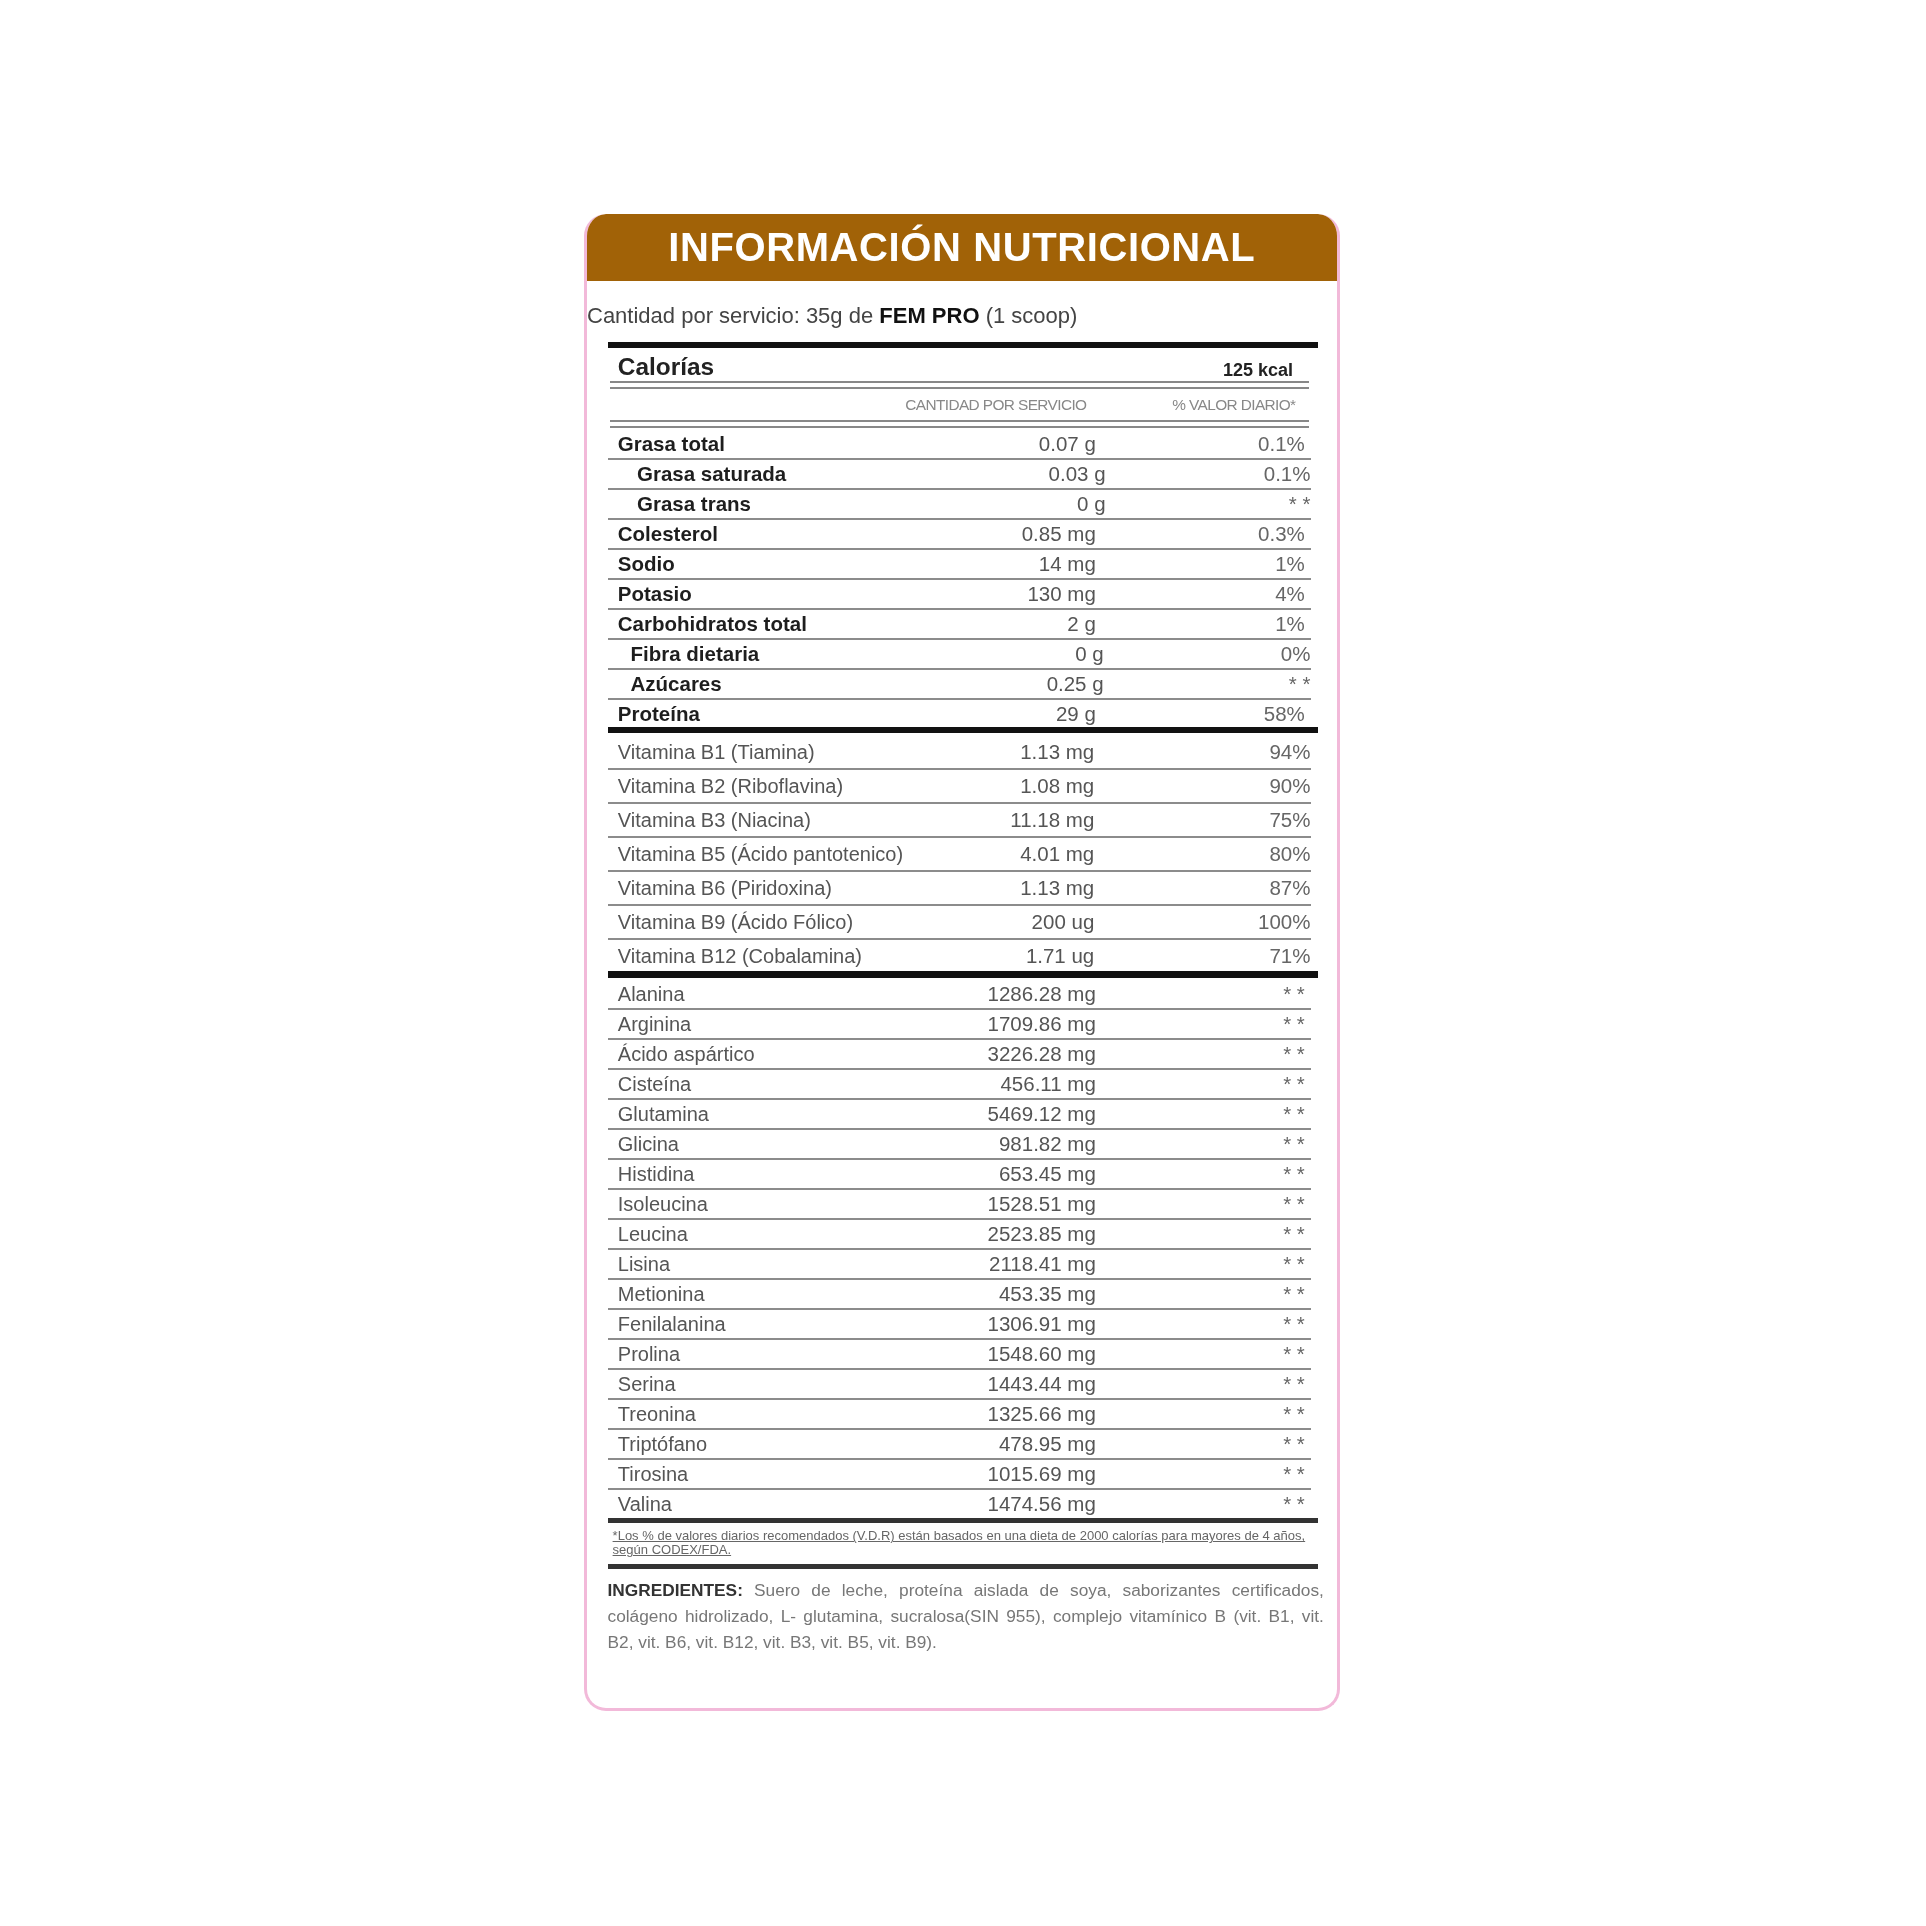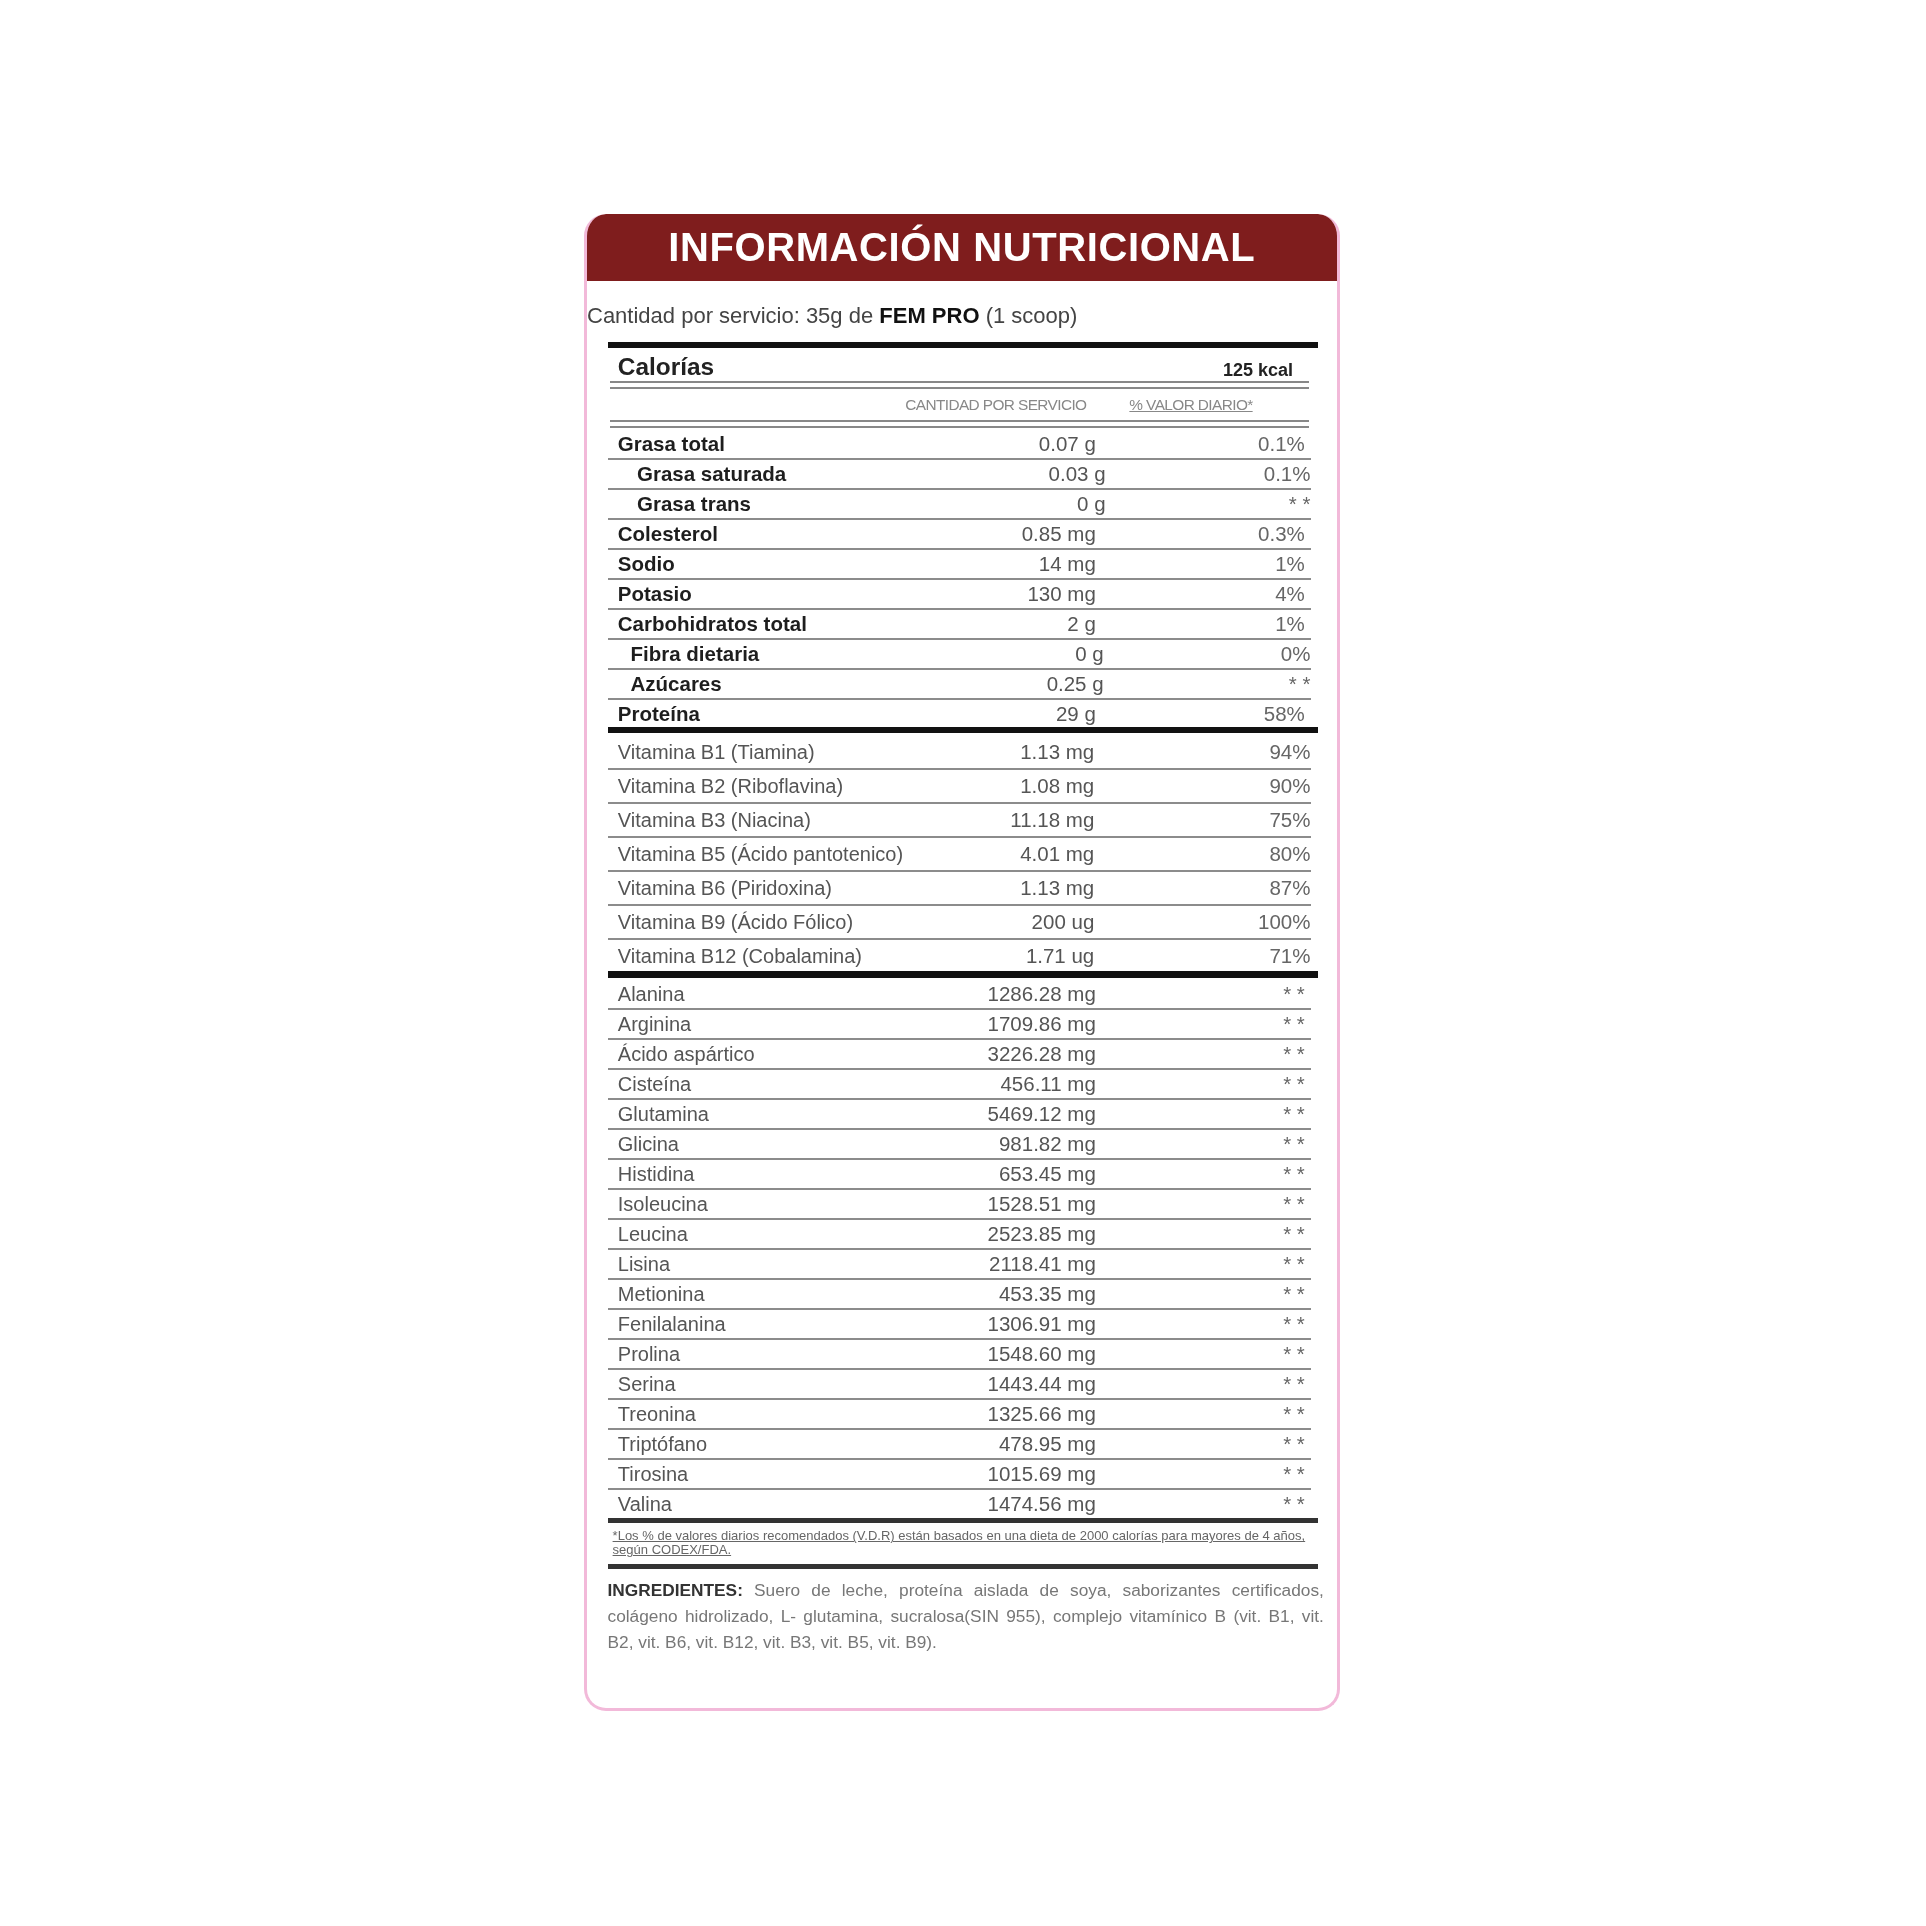--- a/index.html
+++ b/index.html
@@ -2,40 +2,40 @@
 <html style="font-size:10.3px"><head>
 <meta charset="utf-8">
 <style>
   html, body { margin: 0; padding: 0; background: #ffffff; }
   body { width: 1926px; height: 1926px; position: relative; overflow: hidden;
          font-family: "Liberation Sans", sans-serif; color: #2a2a2a; }
   .card { position: absolute; left: 584px; top: 214px; width: 756px; height: 1497px;
           box-sizing: border-box; border: 3.2px solid #f2b9d9; border-top: none;
           border-radius: 22px; background: #ffffff; overflow: hidden; }
   .card-header { position: absolute; left: -3.2px; top: 0; width: 756px; height: 67px;
-                 background: #7f1d1d; border-radius: 22px 22px 0 0;
+                 background: #a16207; border-radius: 22px 22px 0 0;
                  display: flex; align-items: center; justify-content: center; }
   .card-title { color: #ffffff; font-weight: bold; font-size: 40px; letter-spacing: 0.6px;
                 font-family: "Liberation Sans", sans-serif; }
   .serving { position: absolute; left: 0; top: 89px; width: 100%; text-align: left;
              font-size: 22px; color: #444; }
   .serving b { color: #111; }
   .table { position: absolute; left: 20.5px; top: 128px; width: 710px; }
   .rule-thick { height: 5.8px; background: #111; }
   .rule-double { height: 8.3px; border-top: 2.6px solid #888; border-bottom: 2.6px solid #888;
                  box-sizing: border-box; margin-right: 9px; margin-left: 2.6px; }
   .cal-row { height: 33px; display: flex; align-items: flex-end; justify-content: space-between;
              padding: 0 24.4px 0 10.3px; }
   .cal-label { font-size: 24.4px; font-weight: bold; color: #222; }
   .cal-value { font-size: 18px; font-weight: bold; color: #222; }
   .colhead { height: 31px; display: flex; align-items: center; font-size: 15.4px; color: #888;
              letter-spacing: -0.6px; }
   .colhead .c1 { width: 257px; }
   .colhead .c2 { width: 222px; text-align: right; }
-  .colhead .c3 { width: 209px; text-align: center; text-decoration: underline; }
+  .colhead .c3 { width: 209px; text-align: right; }
   .row { display: flex; align-items: center; height: 28px; border-bottom: 2.6px solid #8c8c8c;
          margin-right: 7px; }
   .row .name { width: 334px; padding-left: 10.3px; font-size: 20.5px; }
   .row .amt { width: 144px; text-align: right; font-size: 20.5px; color: #555; }
   .row .pct { width: 209px; text-align: right; font-size: 20.5px; color: #666; }
   .macro .name { font-weight: bold; color: #1e1e1e; }
   .macro .name.sub1 { padding-left: 29.5px; }
   .macro .name.sub2 { padding-left: 23px; }
   .vit .row { height: 32px; gap: 14px; }
   .vit .name { color: #555; font-size: 20px; }

